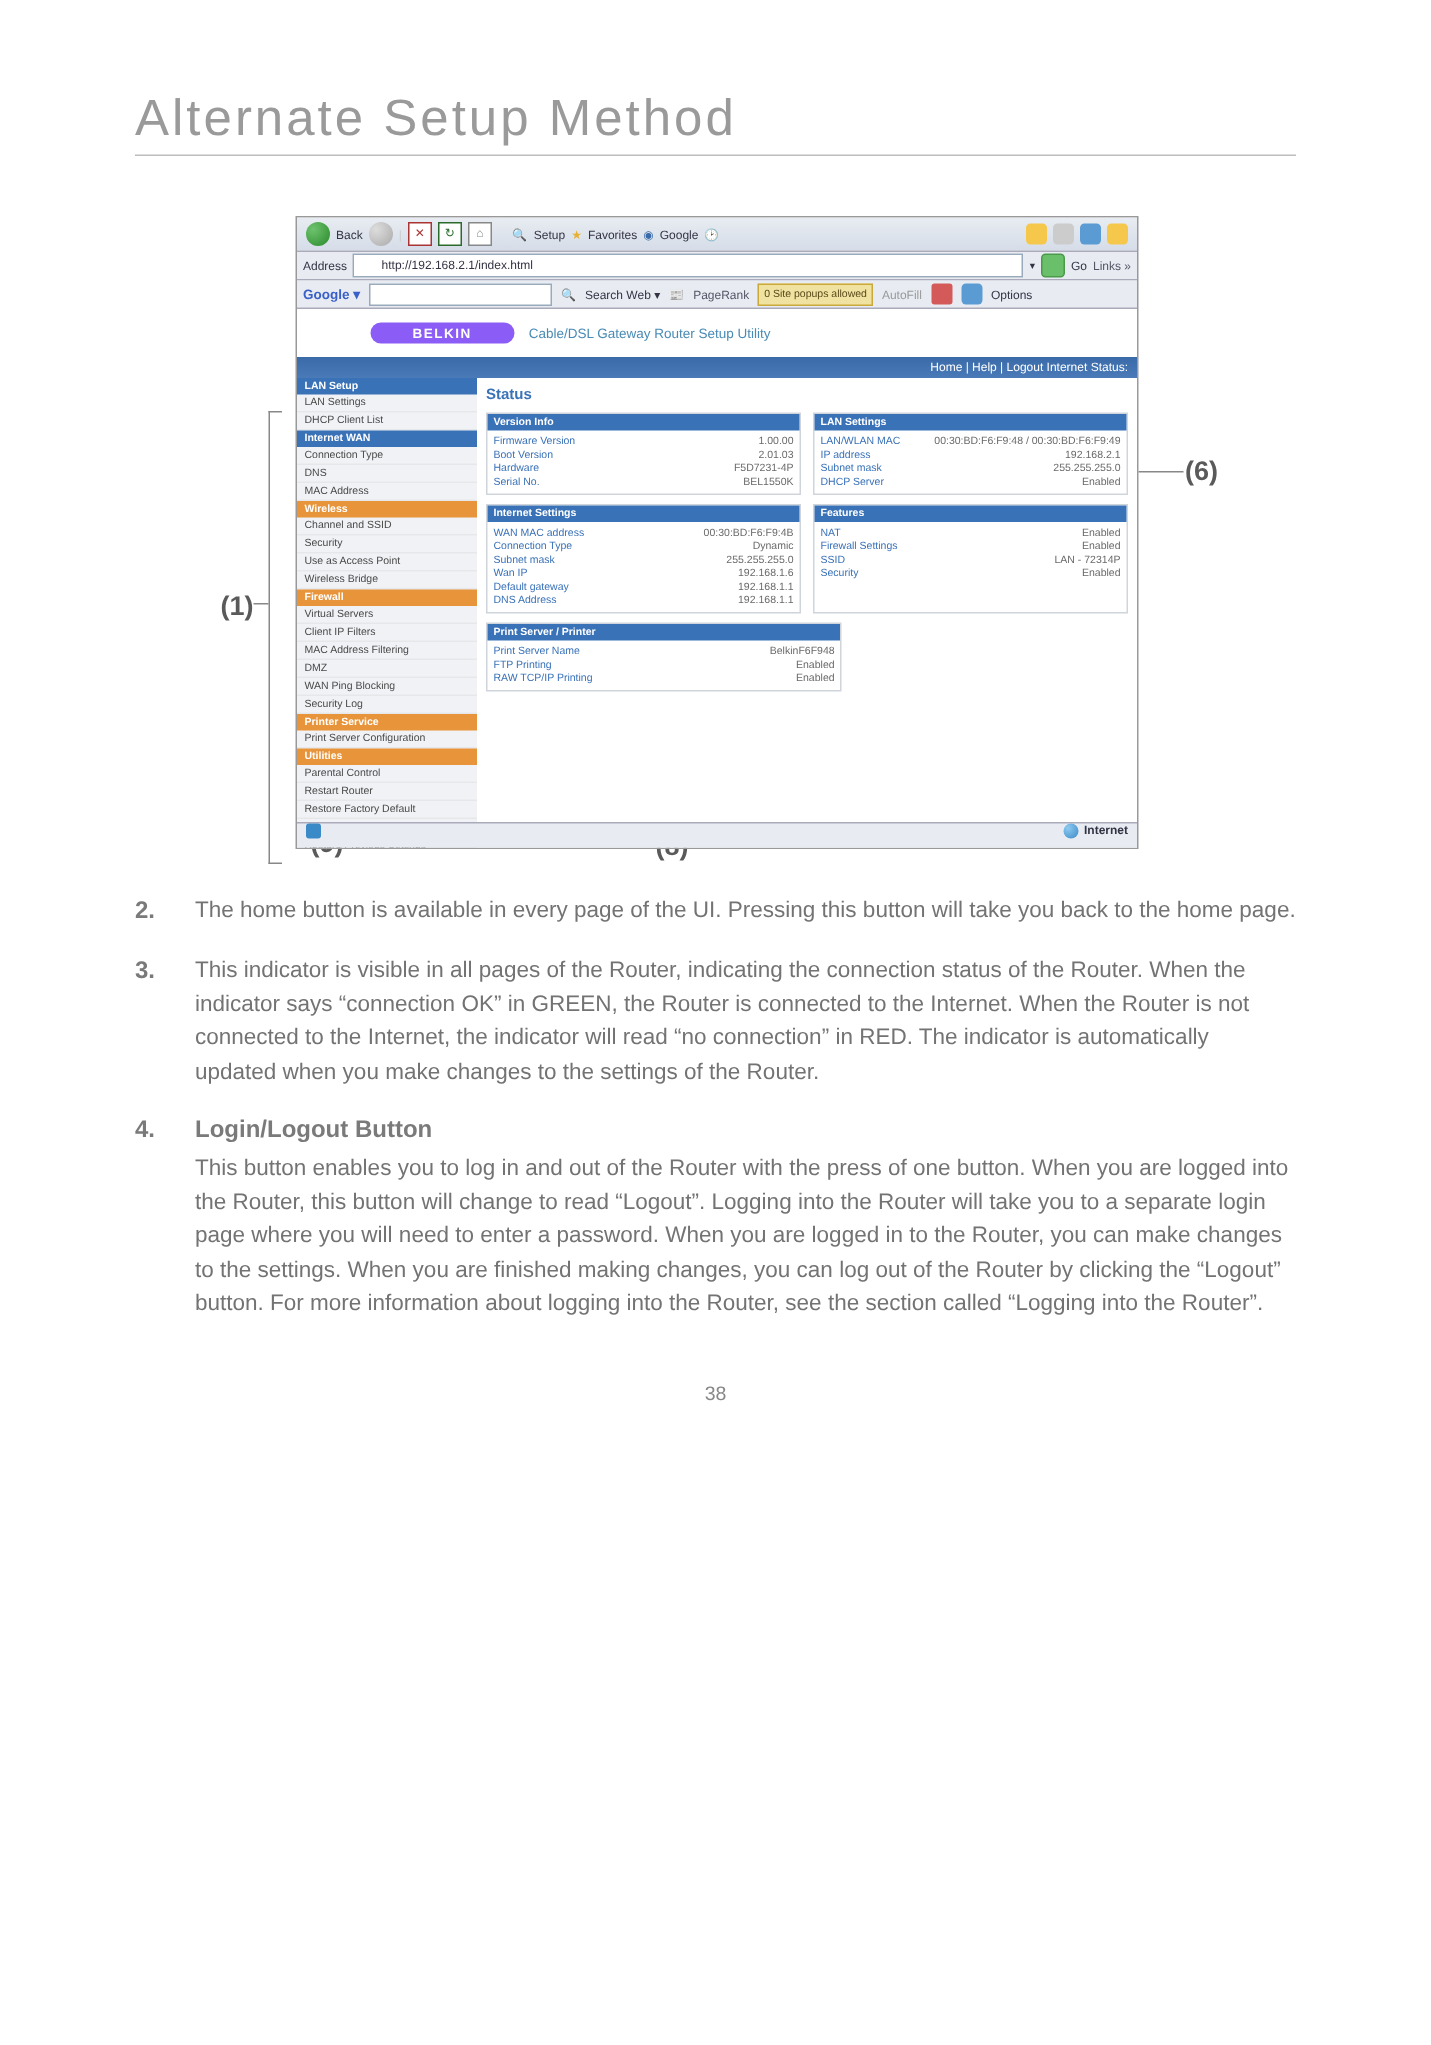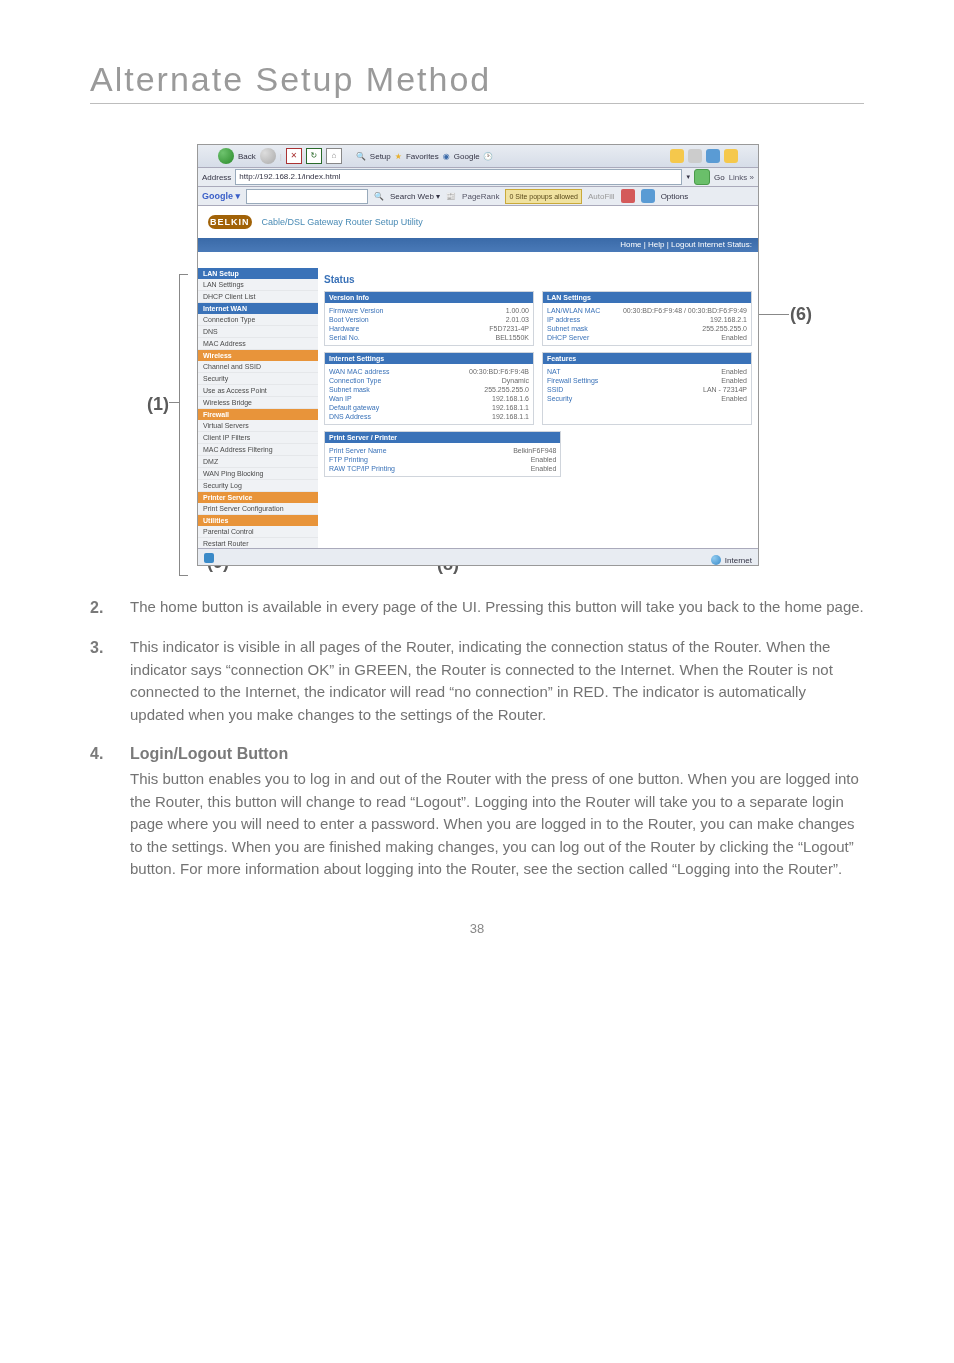--- a/index.html
+++ b/index.html
@@ -49,21 +49,21 @@
     background: linear-gradient(#eef2f6, #fff 40px, #fff);
     font-size: 8px;
     overflow: hidden;
   }
   .ie-toolbar {
     height: 22px;
     background: linear-gradient(#e8ecf2, #d6dde8);
     border-bottom: 1px solid #aab;
     display: flex;
     align-items: center;
-    padding: 0 20px;
+    padding: 0 6px;
     gap: 4px;
   }
   .ie-btn {
     width: 16px;
     height: 16px;
     border-radius: 50%;
     display: inline-block;
   }
   .ie-back { background: radial-gradient(circle at 30% 30%, #6ec36e, #2a8a2a); }
   .ie-fwd { background: radial-gradient(circle at 30% 30%, #ddd, #aaa); }
@@ -84,21 +84,21 @@
     align-items: center;
     padding: 0 4px;
     gap: 4px;
   }
   .addr-input {
     flex: 1;
     height: 14px;
     background: #fff;
     border: 1px solid #9ab;
     font-size: 8px;
-    padding: 0 3px;
+    padding: 0 18px;
     color: #334;
     line-height: 14px;
   }
   .go-btn {
     width: 14px; height: 14px; background: #6abf6a; border-radius: 3px; border: 1px solid #4a9a4a;
   }
   .google-row {
     height: 18px;
     background: #e8ecf2;
     border-bottom: 1px solid #aab;
@@ -107,39 +107,39 @@
     padding: 0 4px;
     gap: 6px;
   }
   .goog-logo { color: #3a5fc8; font-weight: bold; font-size: 9px; }
   .goog-input { width: 120px; height: 13px; border: 1px solid #9ab; background: #fff; }
   .popup-block { background: #f0e2a0; border: 1px solid #c9a93a; padding: 0 3px; font-size: 7px; color: #5a4a1a; height: 13px; line-height: 13px; }
   .opt-red { width: 14px; height: 14px; background: #d45a5a; border-radius: 2px; }
   .content-area {
     display: flex;
     height: calc(100% - 76px);
-    margin-top: 16px;
   }
   .belkin-hdr {
     height: 32px;
     background: #fff;
     display: flex;
     align-items: center;
     padding: 0 10px;
     gap: 10px;
     border-bottom: 0;
   }
   .belkin-pill {
-    background: #a16207;
+    background: #8b5cf6;
     color: #fff;
     border-radius: 10px;
-    padding: 2px 2px;
+    padding: 2px 28px;
     font-size: 9px;
     font-weight: bold;
     letter-spacing: 1px;
+    margin-left: 39px;
   }
   .belkin-sub { color: #4a8bb5; font-size: 9px; }
   .blue-bar {
     height: 14px;
     background: linear-gradient(#3a6aa8, #4a7ab8);
     color: #fff;
     font-size: 8px;
     text-align: right;
     padding: 0 6px;
     line-height: 14px;
@@ -187,26 +187,27 @@
   .kv { display: flex; justify-content: space-between; padding: 1px 0; }
   .kv .k { color: #3a72b8; }
   .kv .v { color: #6a6a6a; }
   .status-bar {
     position: absolute;
     bottom: 0; left: 0; right: 0;
     height: 16px;
     background: #e8ecf2;
     border-top: 1px solid #aab;
     display: flex;
-    align-items: flex-end;
+    align-items: flex-start;
     justify-content: flex-end;
     padding: 0 6px;
     gap: 4px;
     font-size: 8px;
     color: #334;
+    font-weight: bold;
   }
   .globe { width: 10px; height: 10px; background: radial-gradient(circle at 30% 30%, #8ecaf0, #3a8ac8); border-radius: 50%; }
 
   
   .item {
     display: flex;
     margin-bottom: 16px;
     line-height: 1.5;
   }
   .item-num {

